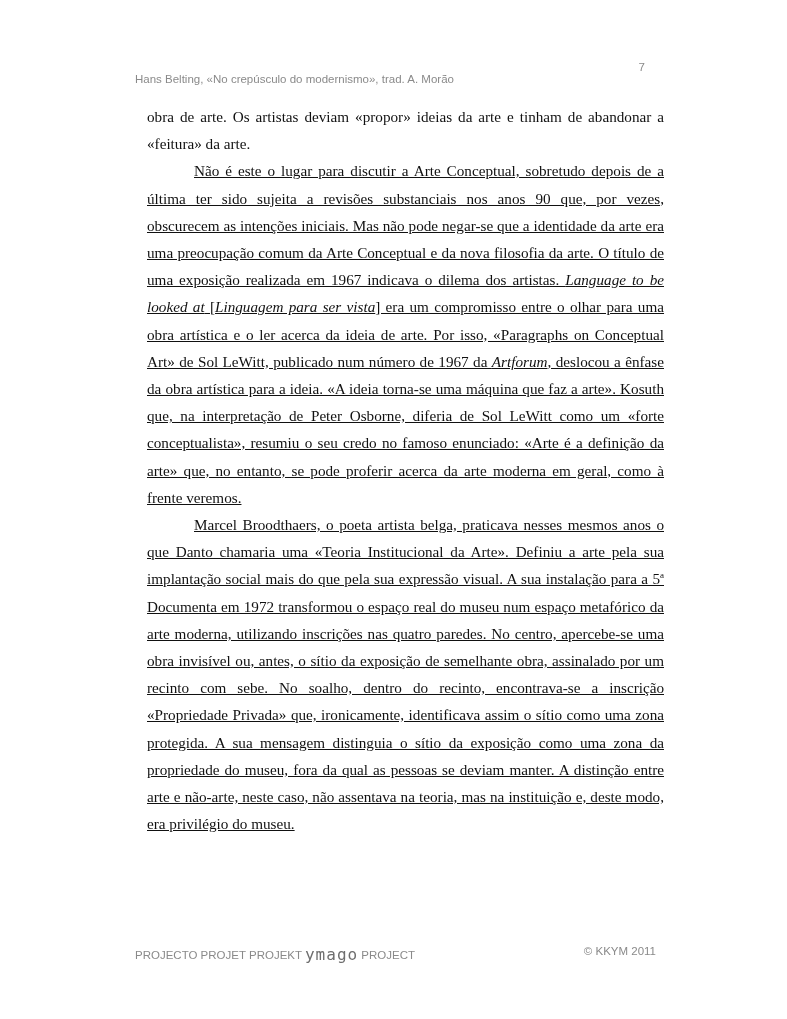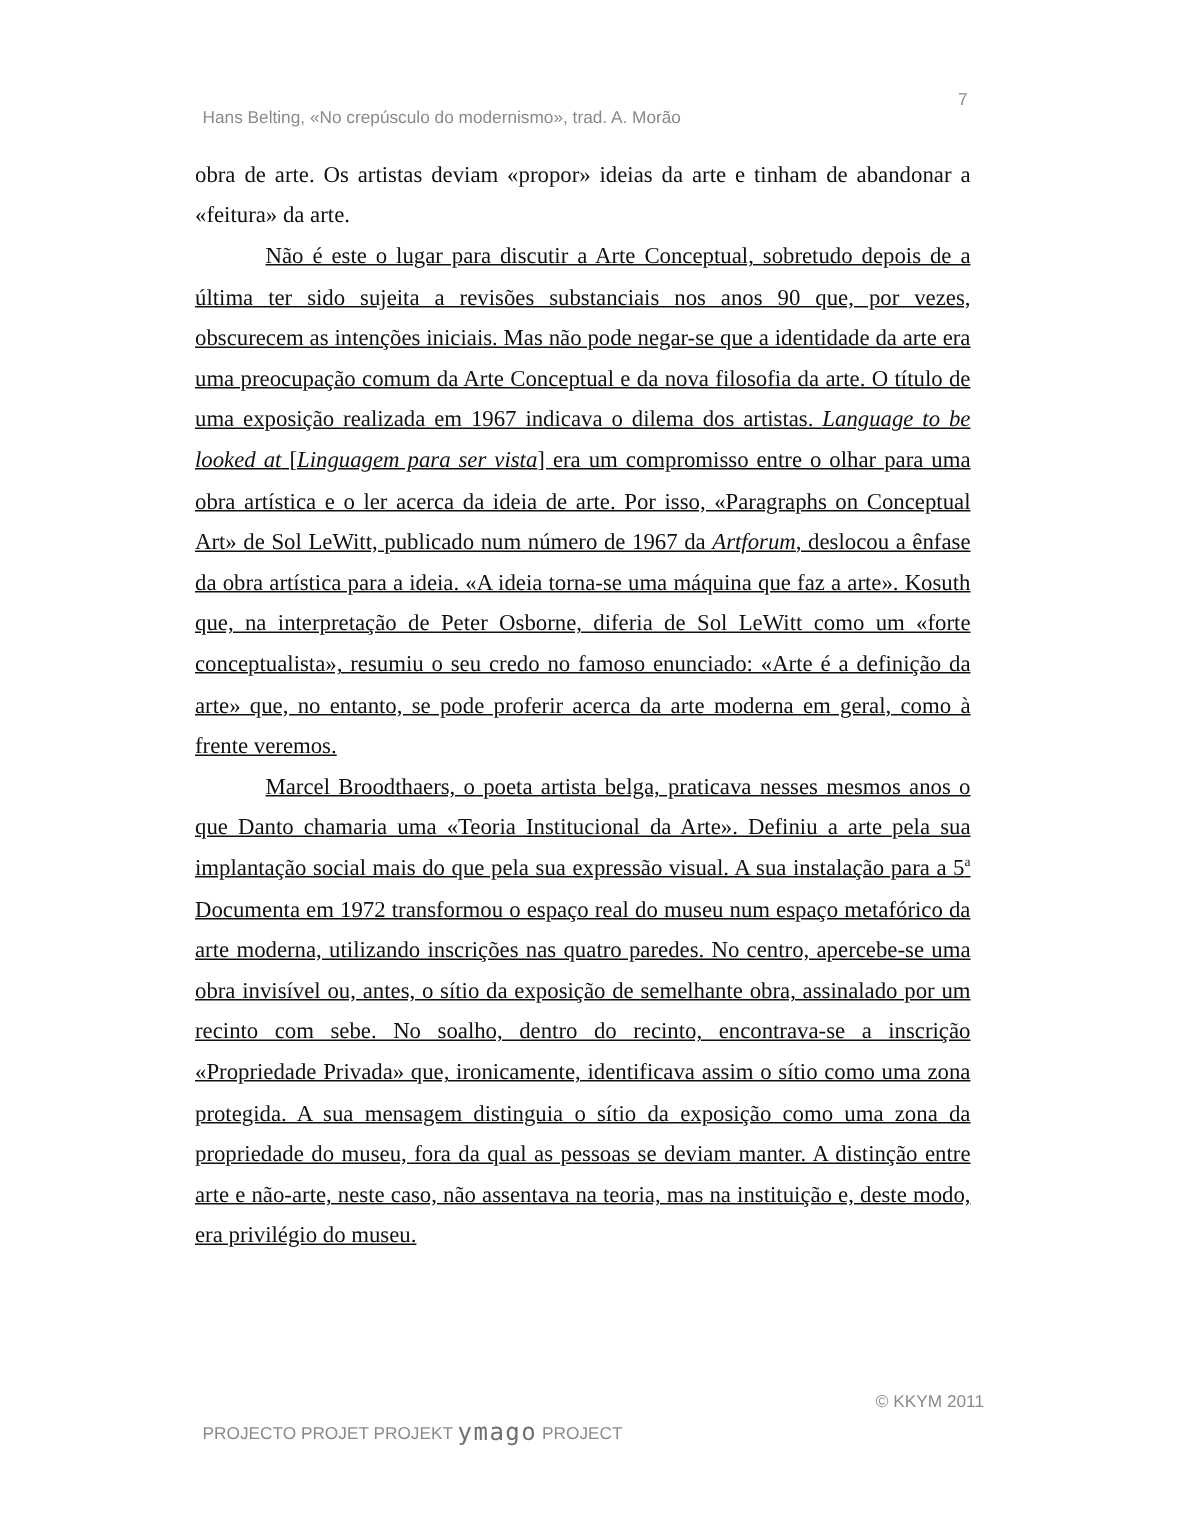--- a/index.html
+++ b/index.html
@@ -21,21 +21,21 @@
       height: 16px;
       font-family: "Liberation Sans", sans-serif;
       font-size: 11.5px;
       color: #8a8a8a;
     }
     .page-header .title { position: absolute; left: 0; top: 0; white-space: nowrap; margin-top: 12px; }
     .page-header .pnum { position: absolute; right: 0; top: 0; }
 
     .body-text {
       position: absolute;
-      left: 130px;
+      left: 147px;
       top: 103px;
       width: 517px;
       font-family: "Liberation Serif", serif;
       font-size: 15.2px;
       line-height: 27.2px;
       color: #111111;
       text-align: justify;
     }
     .body-text p {
       margin: 0;
@@ -57,21 +57,21 @@
       color: #8a8a8a;
     }
     .page-footer .left { position: absolute; left: 0; top: 16px; white-space: nowrap; }
     .page-footer .brand {
       font-family: "DejaVu Sans Mono", monospace;
       font-size: 16px;
       color: #6e6e6e;
       letter-spacing: 1px;
       vertical-align: -1px;
     }
-    .page-footer .right { position: absolute; right: 0; top: 0; white-space: nowrap; }
+    .page-footer .right { position: absolute; right: 0; top: 16px; white-space: nowrap; }
   </style>
 </head>
 <body>
 
 <div class="page-header">
   <span class="title">Hans Belting, «No crepúsculo do modernismo», trad. A. Morão</span>
   <span class="pnum">7</span>
 </div>
 
 <div class="body-text">

